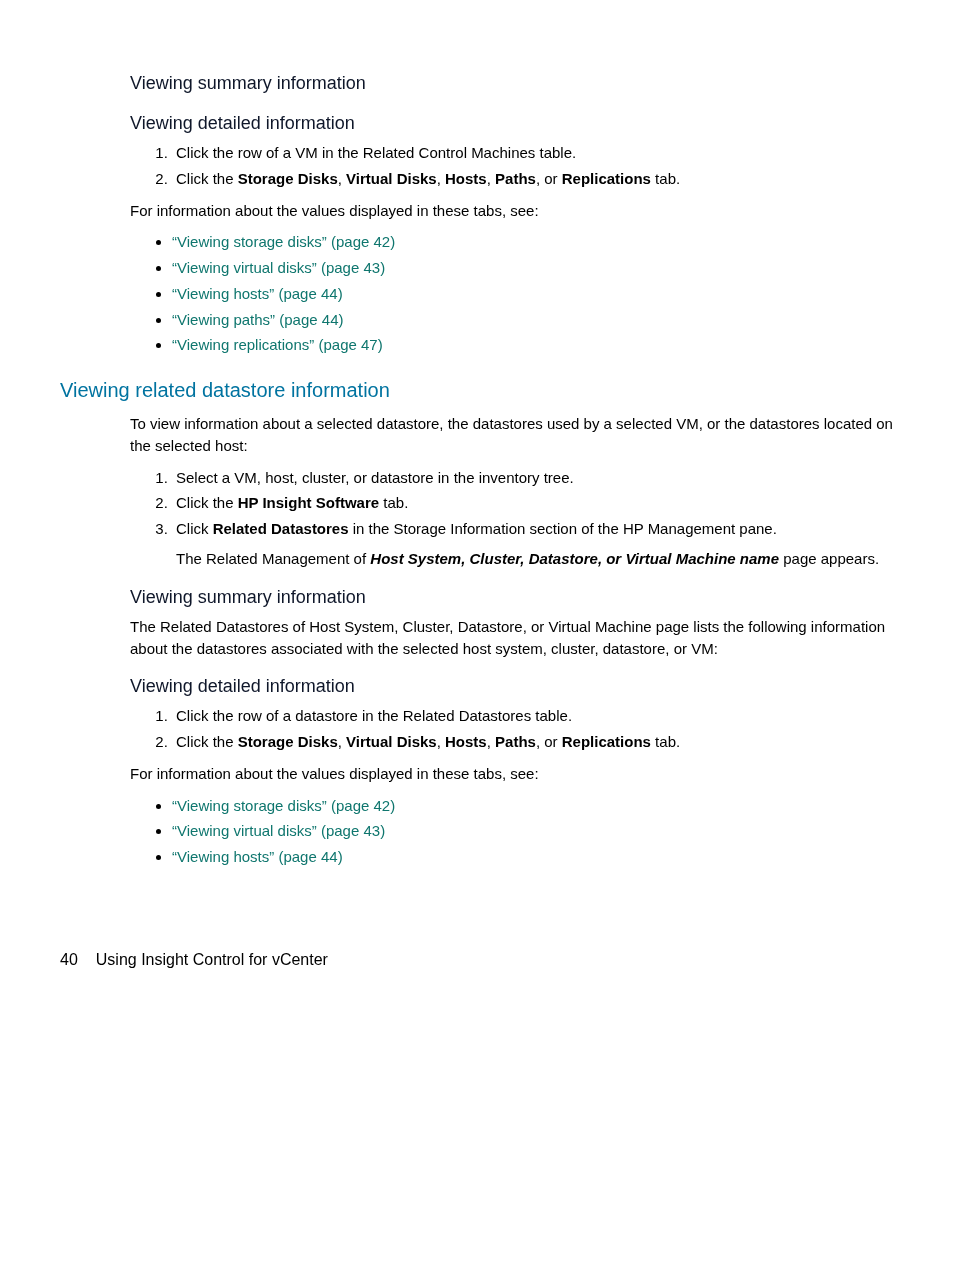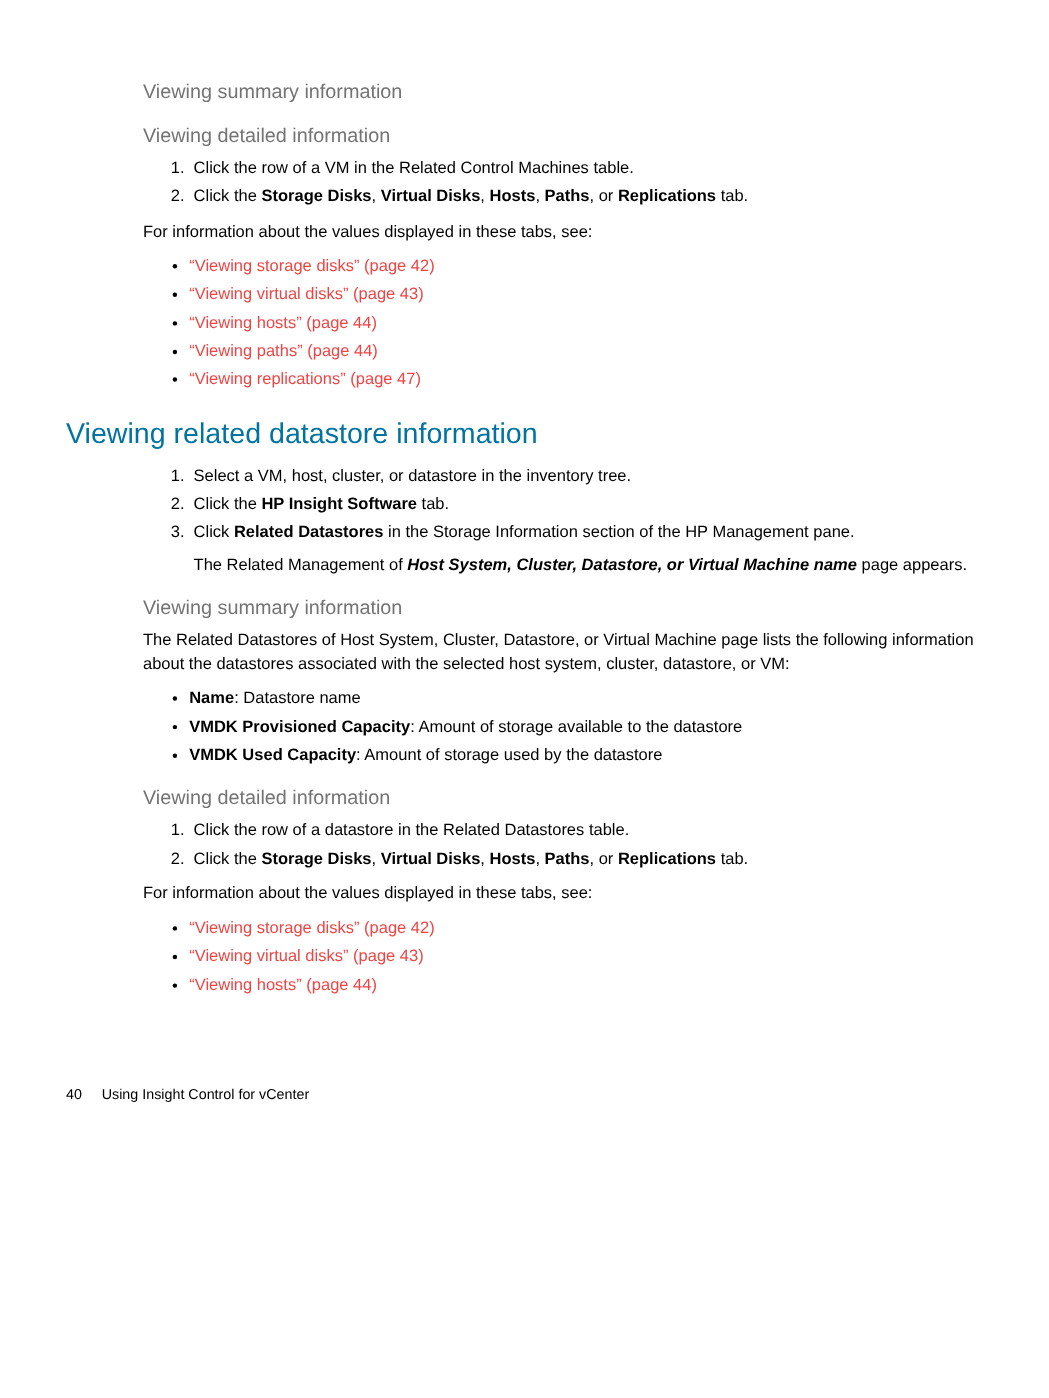--- a/index.html
+++ b/index.html
@@ -11,26 +11,26 @@
       color: #000;
       width: 954px;
       box-sizing: border-box;
     }
     .content {
       margin-left: 70px;
     }
     h2 {
       font-weight: normal;
       color: #0073a0;
-      font-size: 26px;
+      font-size: 20px;
       margin: 20px 0 8px 0;
     }
     h3 {
       font-weight: normal;
-      color: #737373;
+      color: #0f172a;
       font-size: 18px;
       margin: 14px 0 6px 0;
     }
     p {
       margin: 6px 0 10px 0;
     }
     ul, ol {
       margin: 4px 0 10px 0;
       padding-left: 42px;
     }
@@ -40,28 +40,28 @@
     li {
       margin: 4px 0;
       padding-left: 0px;
     }
     ol > li {
       padding-left: 4px;
     }
     b { font-weight: bold; }
     em { font-style: italic; font-weight: bold; }
     a {
-      color: #ef4444;
+      color: #0f766e;
       text-decoration: none;
     }
     .step-sub {
       margin: 8px 0 0 0;
     }
     .footer {
-      font-size: 13px;
+      font-size: 16px;
       margin-top: 80px;
       margin-left: 0;
       display: flex;
       gap: 18px;
     }
   </style>
 </head>
 <body>
 
 <div class="content">
@@ -78,35 +78,31 @@
     <li><a>“Viewing virtual disks” (page 43)</a></li>
     <li><a>“Viewing hosts” (page 44)</a></li>
     <li><a>“Viewing paths” (page 44)</a></li>
     <li><a>“Viewing replications” (page 47)</a></li>
   </ul>
 </div>
 
 <h2>Viewing related datastore information</h2>
 
 <div class="content">
+  <p>To view information about a selected datastore, the datastores used by a selected VM, or the datastores located on the selected host:</p>
   <ol>
     <li>Select a VM, host, cluster, or datastore in the inventory tree.</li>
     <li><span>Click the </span><b>HP Insight Software</b><span> tab.</span></li>
     <li><span>Click </span><b>Related Datastores</b><span> in the Storage Information section of the HP Management pane.</span>
       <p class="step-sub"><span>The Related Management of </span><em>Host System, Cluster, Datastore, or Virtual Machine name</em><span> page appears.</span></p>
     </li>
   </ol>
 
   <h3>Viewing summary information</h3>
   <p>The Related Datastores of Host System, Cluster, Datastore, or Virtual Machine page lists the following information about the datastores associated with the selected host system, cluster, datastore, or VM:</p>
-  <ul>
-    <li><b>Name</b><span>: Datastore name</span></li>
-    <li><b>VMDK Provisioned Capacity</b><span>: Amount of storage available to the datastore</span></li>
-    <li><b>VMDK Used Capacity</b><span>: Amount of storage used by the datastore</span></li>
-  </ul>
 
   <h3>Viewing detailed information</h3>
   <ol>
     <li>Click the row of a datastore in the Related Datastores table.</li>
     <li><span>Click the </span><b>Storage Disks</b><span>, </span><b>Virtual Disks</b><span>, </span><b>Hosts</b><span>, </span><b>Paths</b><span>, or </span><b>Replications</b><span> tab.</span></li>
   </ol>
   <p>For information about the values displayed in these tabs, see:</p>
   <ul>
     <li><a>“Viewing storage disks” (page 42)</a></li>
     <li><a>“Viewing virtual disks” (page 43)</a></li>

